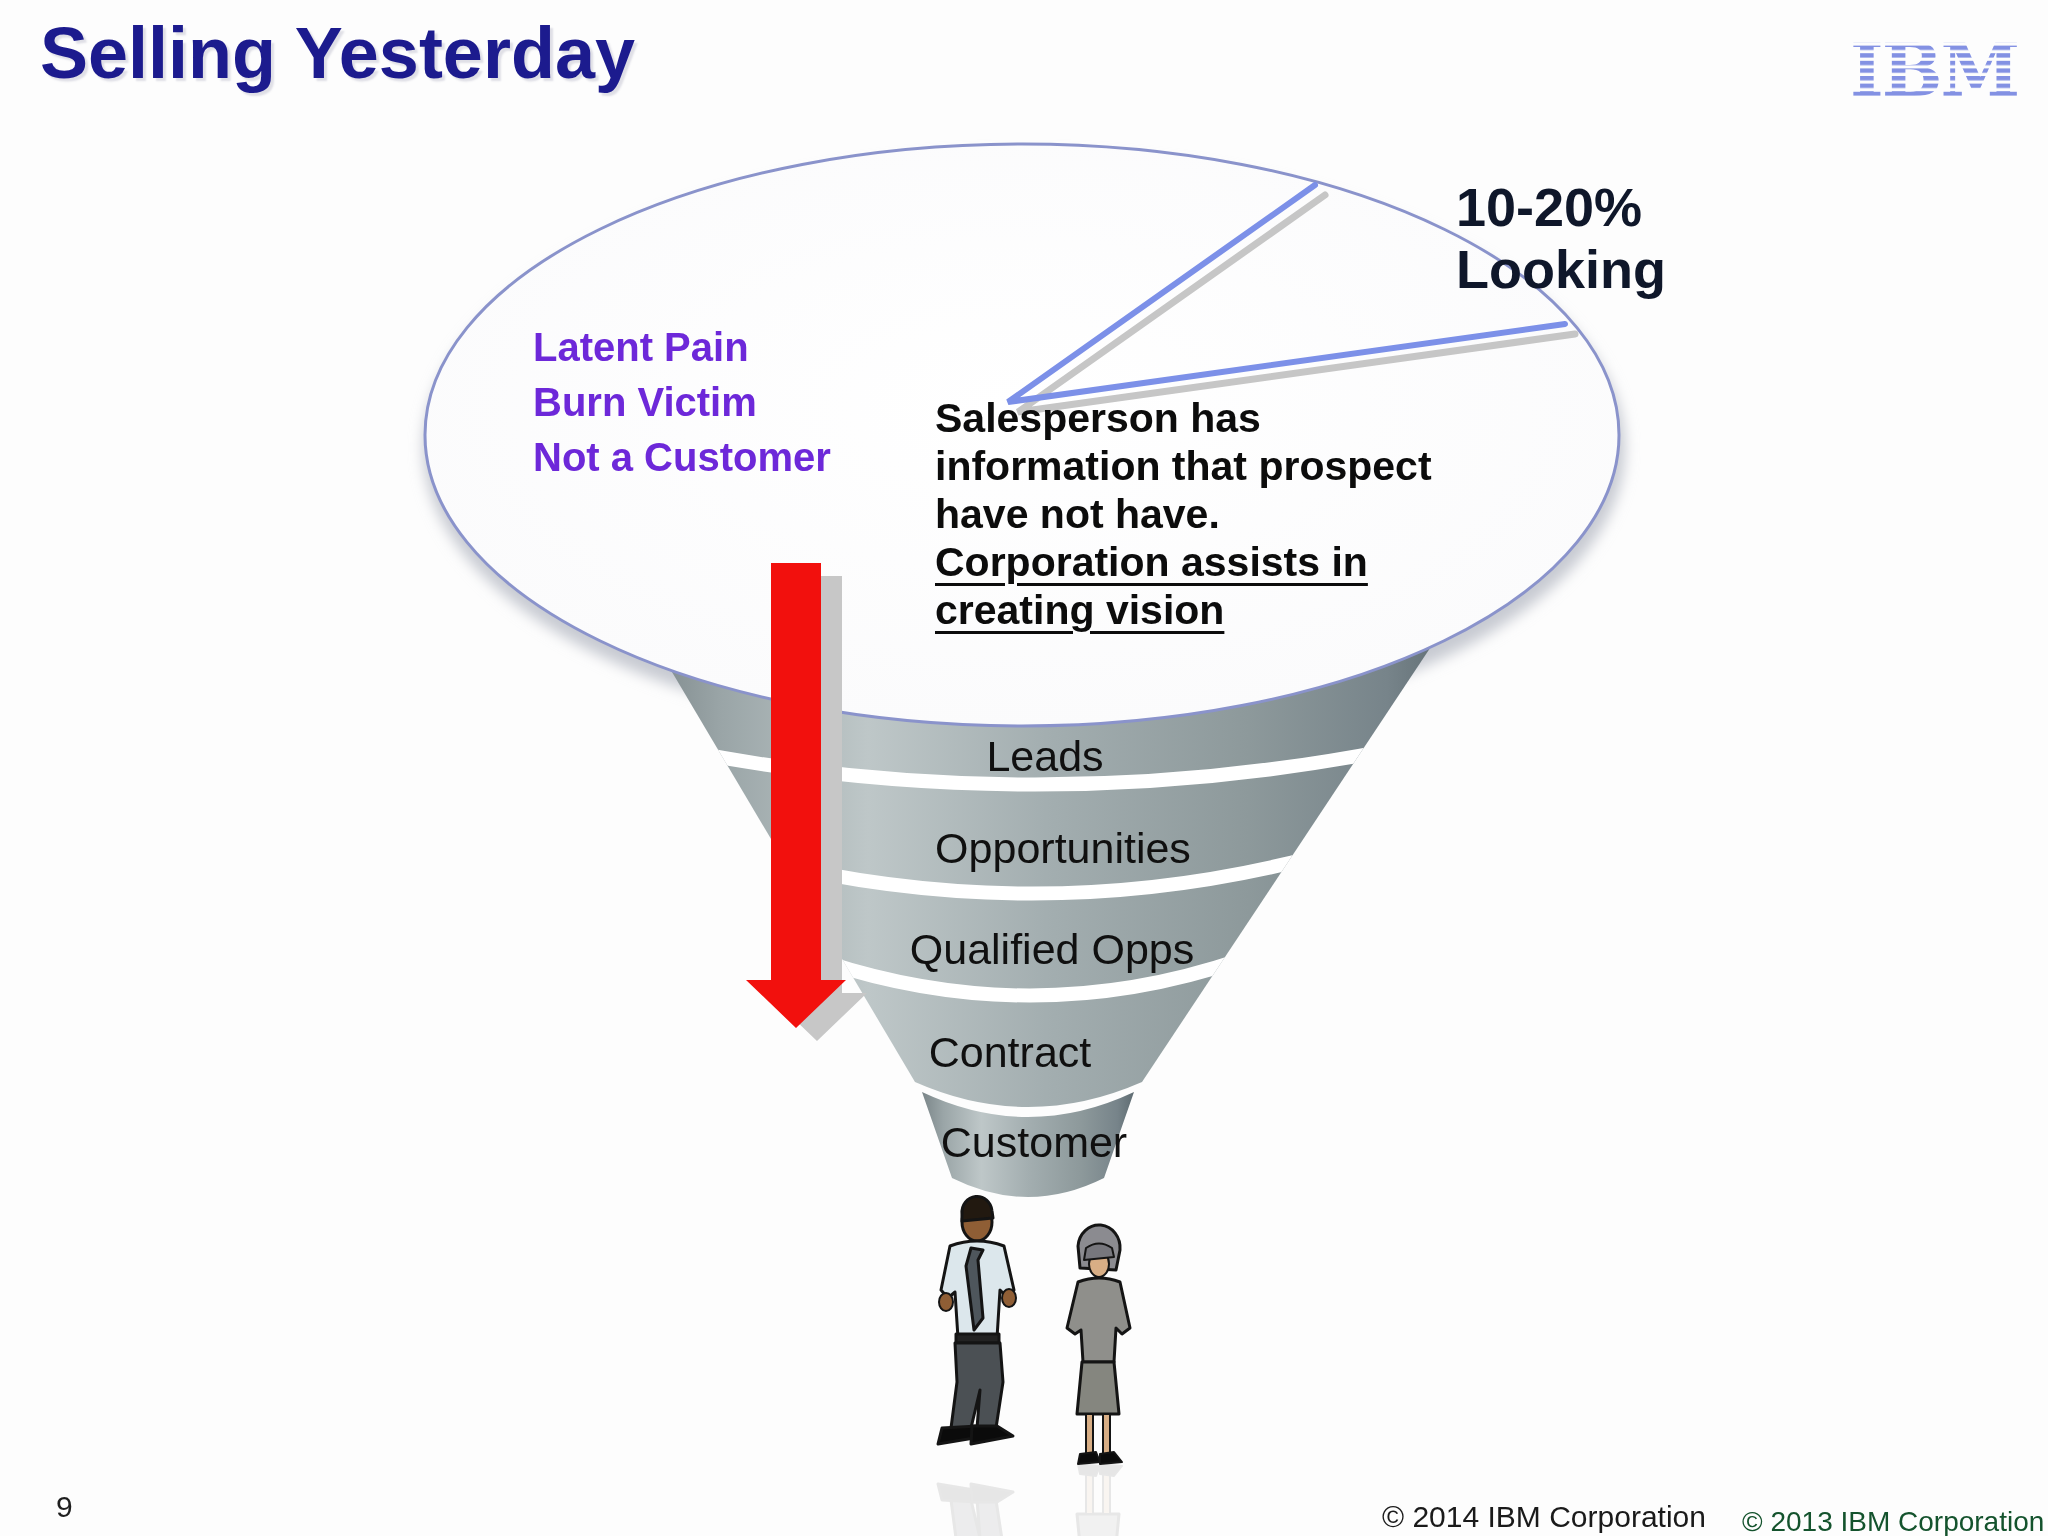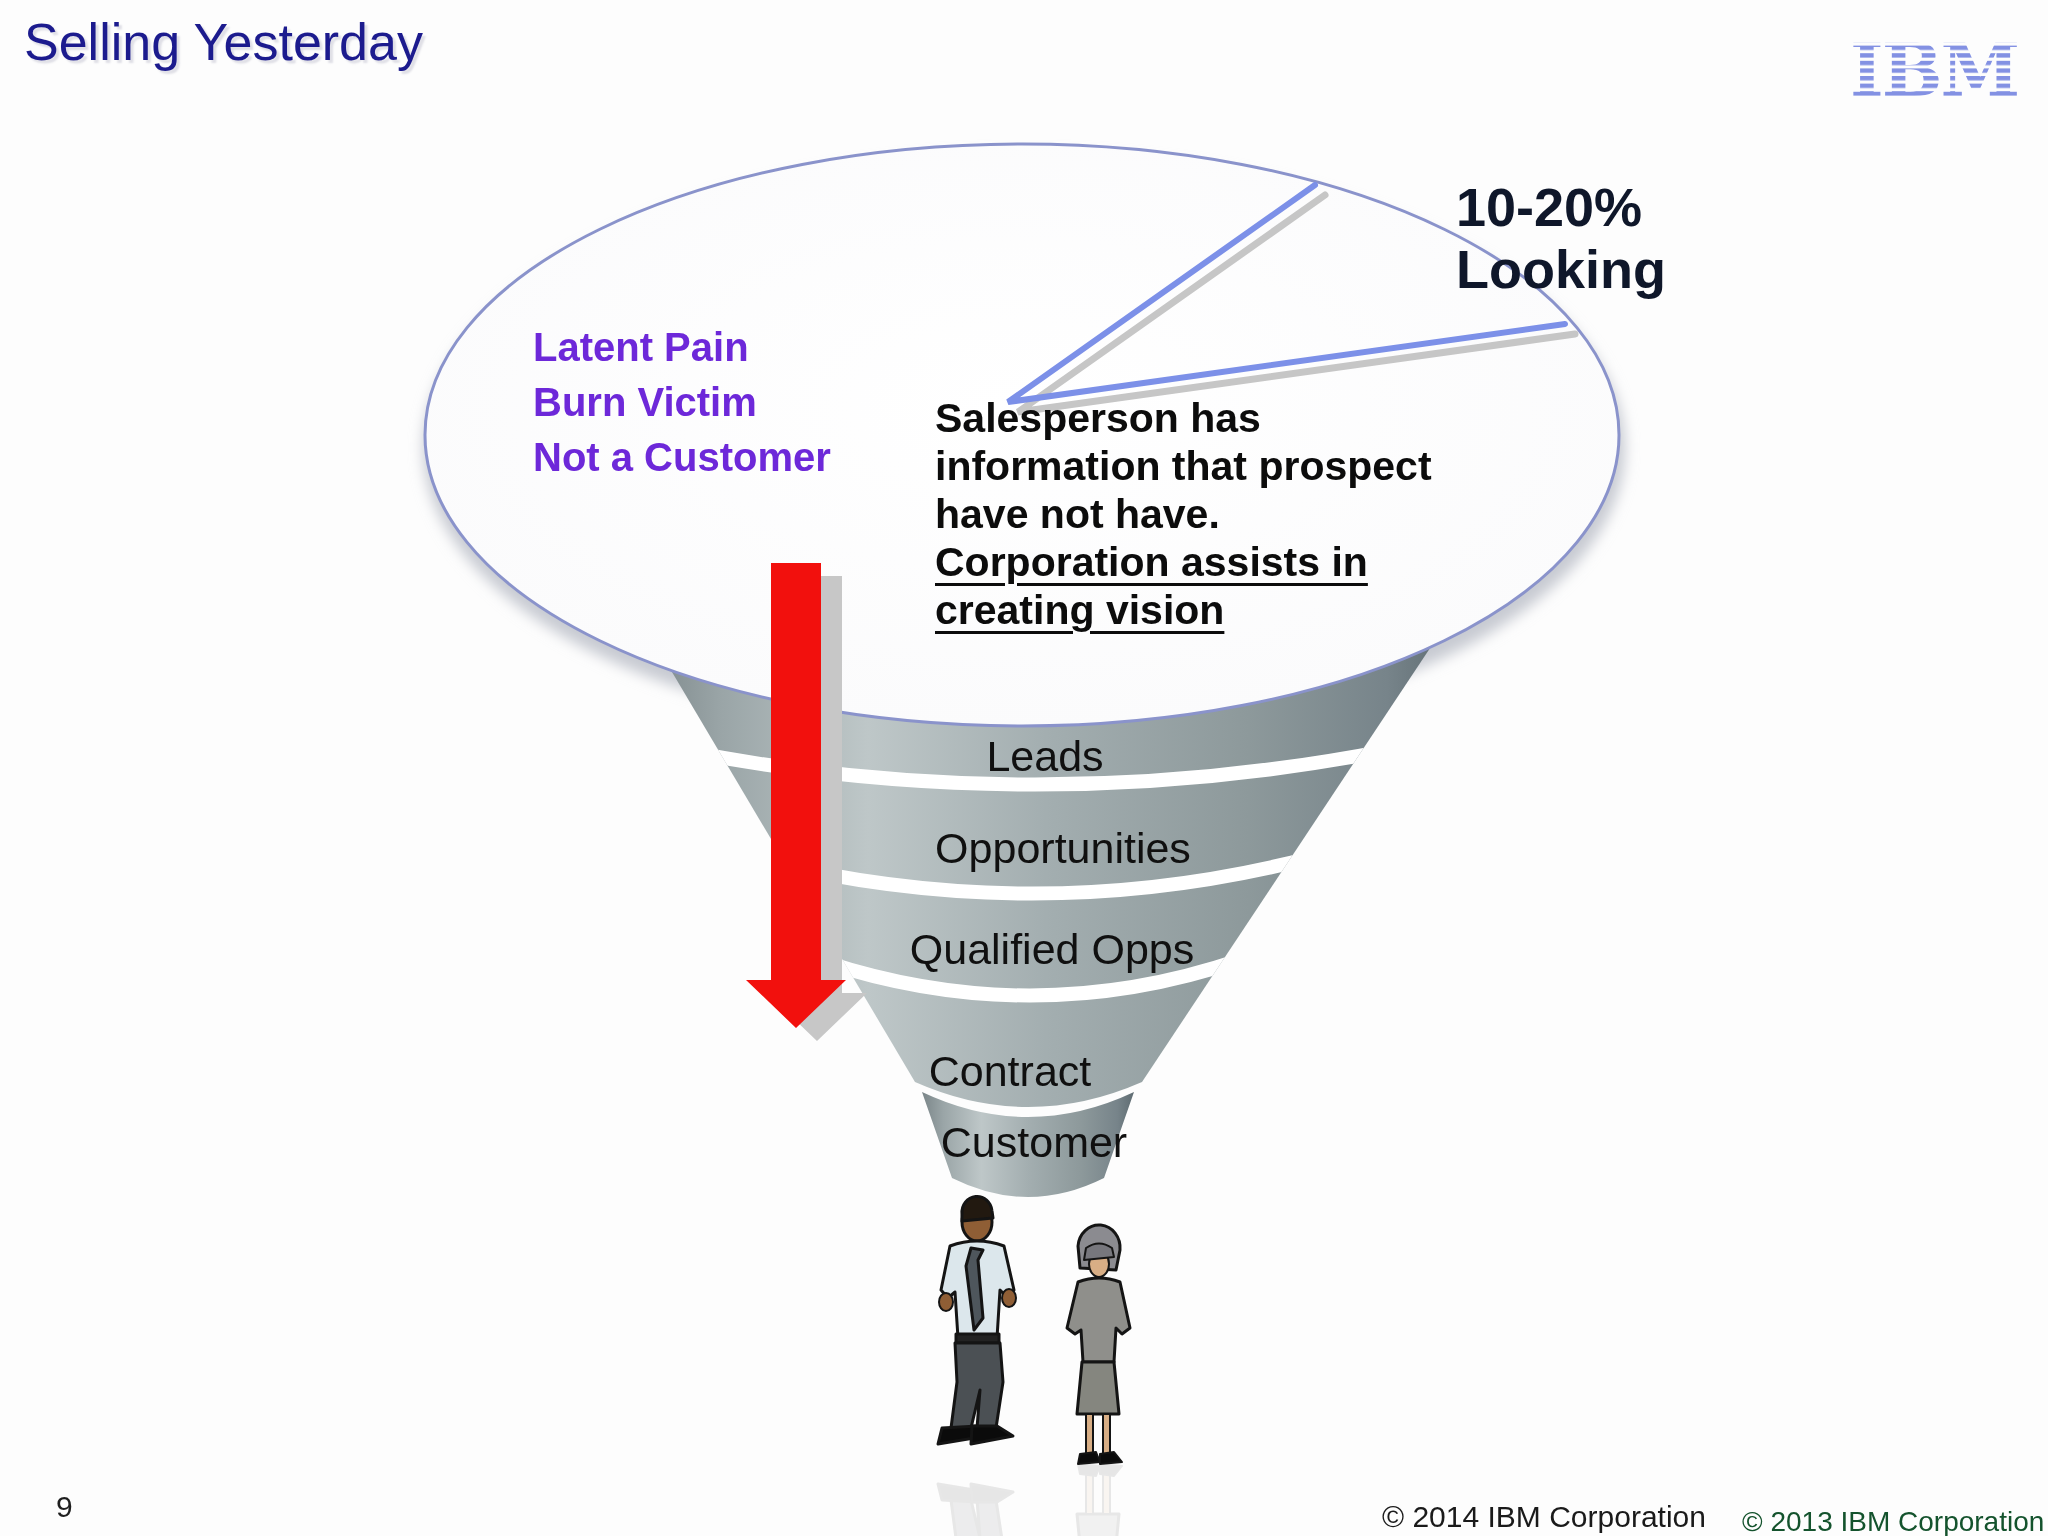--- a/index.html
+++ b/index.html
@@ -2,21 +2,21 @@
 <html><head>
 <meta charset="utf-8">
 <style>
   html,body{margin:0;padding:0;background:#ffffff;}
   .slide{
     position:relative;width:2048px;height:1536px;overflow:hidden;
     background:#fdfdfd;font-family:"Liberation Sans",sans-serif;
   }
   .abs{position:absolute;}
   .slide-title{
-    left:24px;top:12px;font-size:52px;font-weight:normal;color:#1c1b8e;
+    left:40px;top:12px;font-size:72px;font-weight:bold;color:#1c1b8e;
     letter-spacing:0px;text-shadow:3px 3px 2px rgba(120,120,150,.22);
     white-space:nowrap;
   }
   .diagram-svg{left:0;top:0;width:2048px;height:1536px;}
   .pct-label{
     left:1456px;top:176px;font-size:54px;line-height:62px;font-weight:bold;
     color:#0f172a;white-space:nowrap;
   }
   .latent{
     left:533px;top:320px;font-size:40px;line-height:55px;font-weight:bold;
@@ -29,21 +29,21 @@
   .sales-note .u{
     text-decoration:underline;text-decoration-thickness:3px;text-underline-offset:7px;
   }
   .stage{
     font-size:43px;font-weight:normal;color:#101010;white-space:nowrap;
     transform:translateX(-50%);
   }
   .stage.s0{left:1045px;top:732px;}
   .stage.s1{left:1063px;top:824px;}
   .stage.s2{left:1052px;top:925px;}
-  .stage.s3{left:1010px;top:1028px;margin-top:19px;}
+  .stage.s3{left:1010px;top:1028px;}
   .stage.s4{left:1034px;top:1118px;}
   .page-num{left:56px;top:1490px;font-size:30px;color:#1e1e1e;}
   .copy-2014{left:1382px;top:1500px;font-size:30px;color:#1a1a1a;white-space:nowrap;text-align:center;}
   .copy-2013{left:1742px;top:1494px;font-size:28px;color:#14532d;white-space:nowrap;margin-top:12px;}
 </style>
 </head>
 <body>
 
 <div class="slide">
 

